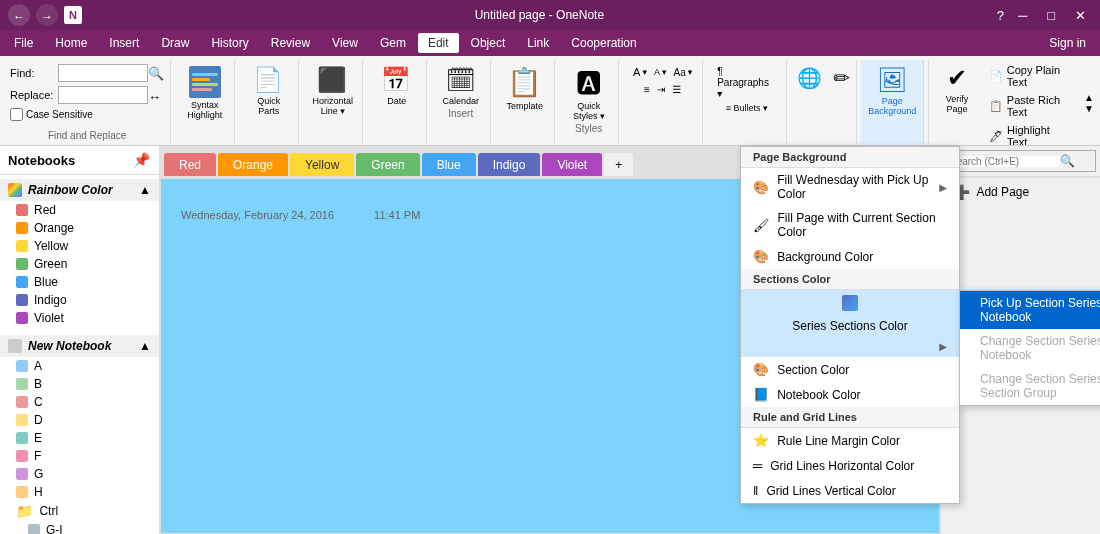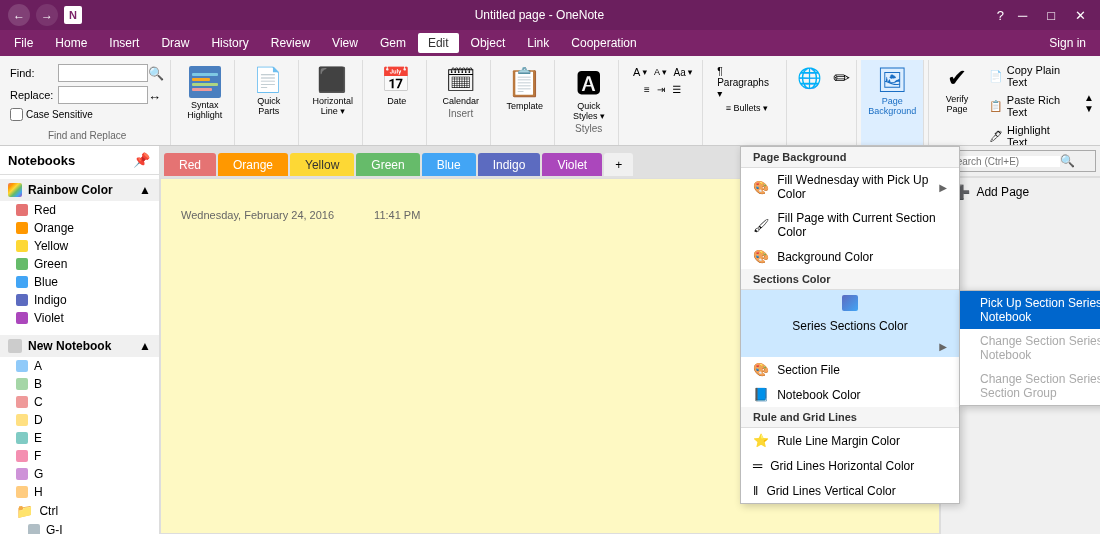--- a/index.html
+++ b/index.html
@@ -72,20 +72,21 @@
     }
     .notebook-section { padding: 4px 0; }
     .notebook-name {
       display: flex;
       align-items: center;
       justify-content: space-between;
       padding: 4px 8px;
       font-weight: bold;
       font-size: 12px;
       background: #f0f0f0;
+      font-style: italic;
     }
     .section-item {
       display: flex;
       align-items: center;
       gap: 6px;
       padding: 2px 16px;
       font-size: 12px;
       cursor: pointer;
     }
     .color-dot {
@@ -121,21 +122,21 @@
     .tab-red { background: #e57373; color: white; }
     .tab-orange { background: #ff9800; color: white; }
     .tab-yellow { background: #fdd835; color: #333; }
     .tab-green { background: #66bb6a; color: white; }
     .tab-blue { background: #42a5f5; color: white; }
     .tab-indigo { background: #5c6bc0; color: white; }
     .tab-violet { background: #ab47bc; color: white; }
     .tab-add { background: #f0f0f0; padding: 4px 10px; border-radius: 3px 3px 0 0; cursor: pointer; }
     .page-content {
       flex: 1;
-      background: #fef9c3;
+      background: #7dd3fc;
       padding: 20px;
       border: 1px solid #ddd;
       position: relative;
     }
     .page-meta { color: #666; font-size: 11px; display: flex; gap: 40px; padding: 10px 0; }
 
     
     .app-body {
       display: flex;
       height: calc(534px - 30px - 26px - 90px);
@@ -625,21 +626,21 @@
           <span>Change Section Series Color in Notebook</span>
         </div>
         <div class="menu-row disabled">
           <span></span>
           <span>Change Section Series Color in Section Group</span>
         </div>
       </div>
     </div>
     <div class="menu-row">
       <span style="font-size:13px;">🎨</span>
-      <span>Section File</span>
+      <span>Section Color</span>
     </div>
     <div class="menu-row">
       <span style="font-size:13px;">📘</span>
       <span>Notebook Color</span>
     </div>
     <div class="menu-section-header">Rule and Grid Lines</div>
     <div class="menu-row">
       <span style="font-size:13px;color:#e6a817;">⭐</span>
       <span>Rule Line Margin Color</span>
     </div>

